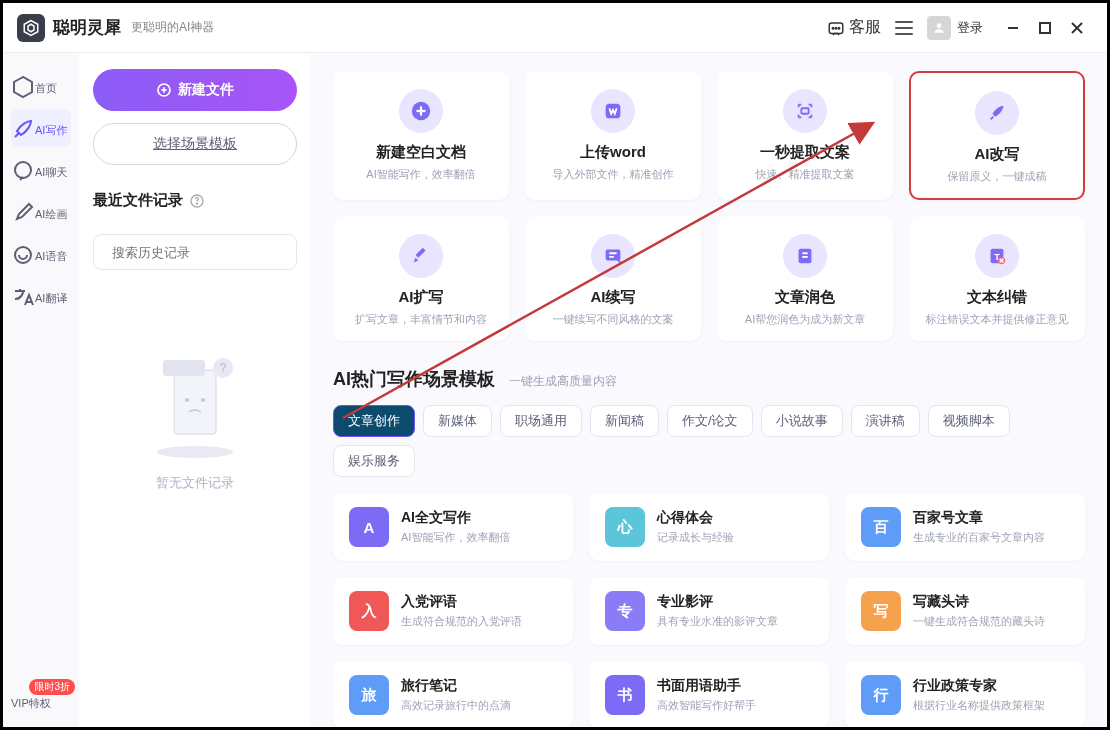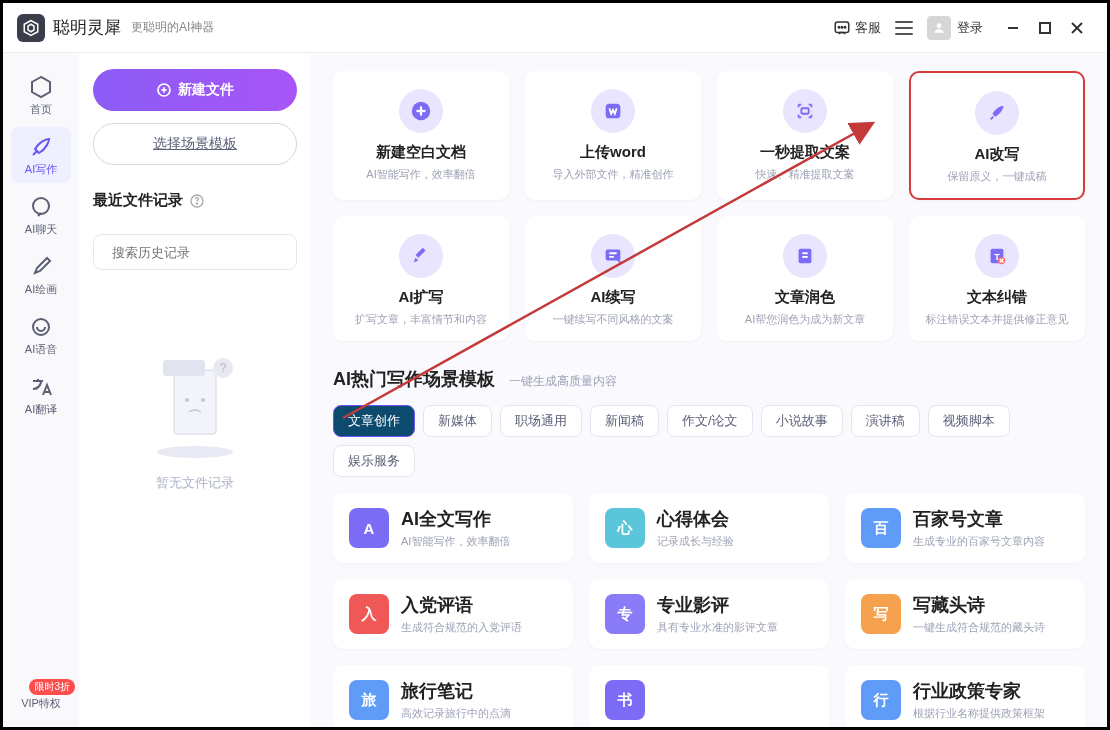--- a/index.html
+++ b/index.html
@@ -2,35 +2,35 @@
 <html><head>
 <meta charset="utf-8">
 <style>
 * { margin: 0; padding: 0; box-sizing: border-box; font-family: "Microsoft YaHei", -apple-system, sans-serif; }
 body { background: #fff; width: 1110px; height: 730px; border: 3px solid #000; position: relative; overflow: hidden; }
 
 .titlebar { height: 50px; display: flex; align-items: center; padding: 0 14px; border-bottom: 1px solid #eee; }
 .logo-block { display: flex; align-items: center; gap: 8px; }
 .logo-icon { width: 28px; height: 28px; background: #3a3d4a; border-radius: 6px; display: flex; align-items: center; justify-content: center; }
 .logo-icon svg { width: 18px; height: 18px; }
-.app-name { font-size: 17px; font-weight: 400; color: #222; }
+.app-name { font-size: 17px; font-weight: 700; color: #222; }
 .app-slogan { font-size: 12px; color: #888; margin-left: 10px; }
 .titlebar-spacer { flex: 1; }
-.kefu { display: flex; align-items: flex-end; gap: 4px; color: #333; font-size: 13px; margin-right: 14px; cursor: pointer; }
+.kefu { display: flex; align-items: flex-end; gap: 4px; color: #333; font-size: 16px; margin-right: 14px; cursor: pointer; }
 .kefu svg { width: 18px; height: 18px; }
 .hamburger { width: 18px; height: 14px; margin-right: 14px; cursor: pointer; display: flex; flex-direction: column; justify-content: space-between; }
 .hamburger span { height: 2px; background: #555; border-radius: 1px; }
 .login-block { display: flex; align-items: center; gap: 6px; color: #333; font-size: 13px; margin-right: 14px; cursor: pointer; }
 .avatar { width: 24px; height: 24px; background: #d6d6d6; border-radius: 4px; display: flex; align-items: center; justify-content: center; }
 .avatar svg { width: 14px; height: 14px; fill: #fff; }
 .win-btn { width: 32px; height: 32px; display: flex; align-items: center; justify-content: center; cursor: pointer; color: #333; }
 
 .main-wrap { display: flex; height: calc(100% - 50px); }
 .sidebar { width: 76px; background: #f9f9fc; display: flex; flex-direction: column; align-items: center; padding-top: 14px; gap: 4px; }
-.sidebar-item { width: 60px; display: flex; flex-direction: column; align-items: center; padding: 8px 0 6px; border-radius: 8px; cursor: pointer; color: #5c5f73; position: relative; }
+.sidebar-item { width: 60px; display: flex; flex-direction: row; align-items: center; padding: 8px 0 6px; border-radius: 8px; cursor: pointer; color: #5c5f73; position: relative; }
 .sidebar-item.active { background: #eef0ff; color: #6b52f6; }
 .sidebar-item .s-icon { width: 24px; height: 24px; display: flex; align-items: center; justify-content: center; }
 .sidebar-item .s-label { font-size: 11px; margin-top: 3px; }
 .sidebar-badge { position: absolute; top: -6px; right: -4px; background: #ff4d4d; color: #fff; font-size: 10px; padding: 1px 5px; border-radius: 8px; }
 .sidebar-spacer { flex: 1; }
 
 .col2 { width: 232px; padding: 16px 14px; background: #fff; }
 .btn-new { width: 100%; height: 42px; border-radius: 22px; background: linear-gradient(90deg, #8b5cf6, #a855f7); color: #fff; font-size: 14px; font-weight: 600; display: flex; align-items: center; justify-content: center; gap: 6px; cursor: pointer; }
 .btn-template { width: 100%; height: 42px; border-radius: 22px; border: 1px solid #d5d5e2; color: #5b5f78; font-size: 14px; display: flex; align-items: center; justify-content: center; margin-top: 12px; cursor: pointer; background: #fff; text-decoration: underline; }
 .recent-head { display: flex; align-items: center; gap: 6px; margin-top: 26px; font-size: 15px; font-weight: 700; color: #222; }
@@ -56,21 +56,21 @@
 .section-sub { font-size: 12px; color: #9ea2b5; }
 
 .tabs { display: flex; gap: 8px; margin-top: 14px; flex-wrap: wrap; }
 .tab { padding: 6px 14px; border-radius: 8px; font-size: 13px; color: #5b5f78; background: #fff; border: 1px solid #e5e5ee; cursor: pointer; }
 .tab.active { background: #0c4a6e; color: #fff; border-color: #6b52f6; }
 
 .template-grid { display: grid; grid-template-columns: repeat(3, 1fr); gap: 16px; margin-top: 16px; }
 .template-card { background: #fff; border-radius: 10px; padding: 14px 16px; display: flex; align-items: center; gap: 12px; cursor: pointer; box-shadow: 0 1px 3px rgba(0,0,0,0.04); }
 .t-icon { width: 40px; height: 40px; border-radius: 8px; display: flex; align-items: center; justify-content: center; color: #fff; font-size: 15px; font-weight: 700; flex-shrink: 0; }
 .t-body { display: flex; flex-direction: column; }
-.t-title { font-size: 18px; font-weight: 600; color: #222; }
+.t-title { font-size: 14px; font-weight: 600; color: #222; }
 .t-sub { font-size: 11px; color: #9ea2b5; margin-top: 3px; }
 
 .arrow-overlay { position: absolute; left: 330px; top: 105px; width: 575px; height: 315px; pointer-events: none; }
 </style>
 </head>
 <body>
 
 <div class="titlebar">
   <div class="logo-block">
     <div class="logo-icon">
@@ -383,20 +383,24 @@
         </div>
         <div class="template-card">
           <div class="t-icon" style="background:#5e9cf7">旅</div>
     <div class="t-body">
             <div class="t-title">旅行笔记</div>
     <div class="t-sub">高效记录旅行中的点滴</div>
           </div>
         </div>
         <div class="template-card">
           <div class="t-icon" style="background:#7c6bf5">书</div>
+    <div class="t-body">
+            <div class="t-title">书面用语助手</div>
+    <div class="t-sub">高效智能写作好帮手</div>
+          </div>
         </div>
         <div class="template-card">
           <div class="t-icon" style="background:#5e9cf7">行</div>
     <div class="t-body">
             <div class="t-title">行业政策专家</div>
     <div class="t-sub">根据行业名称提供政策框架</div>
           </div>
         </div>
       </div>
   </div>

